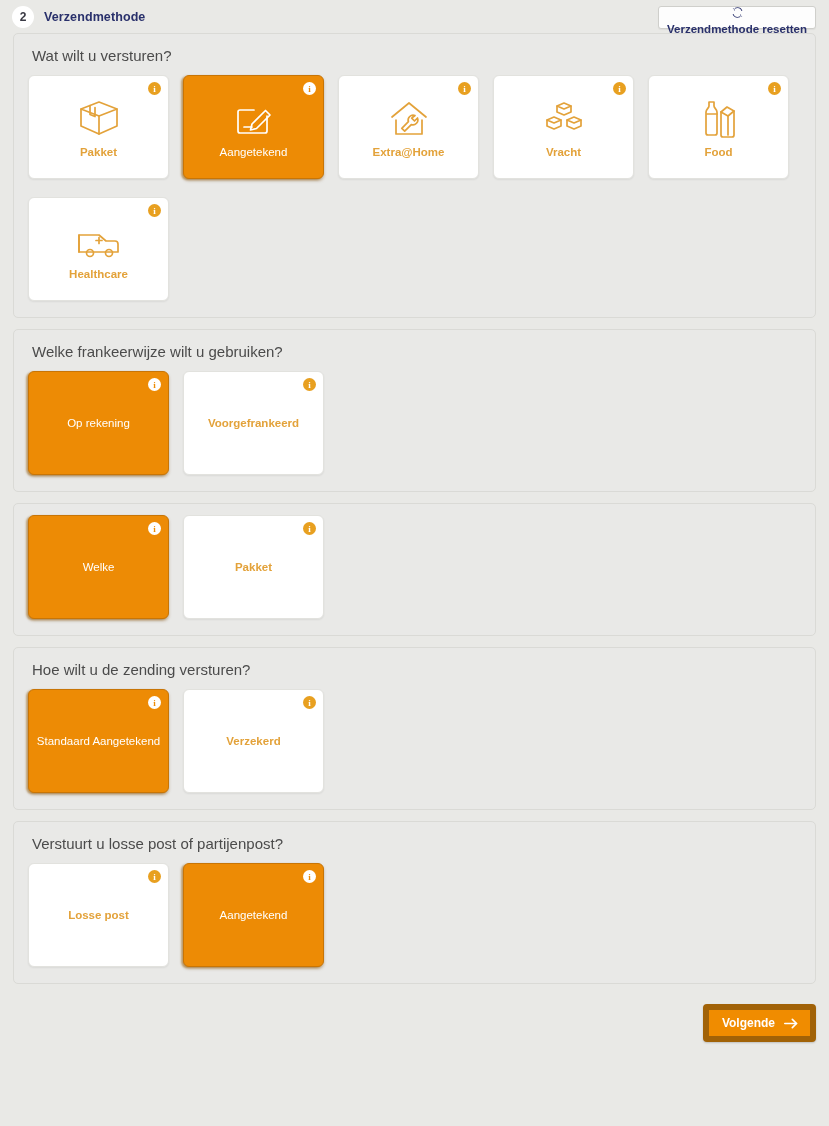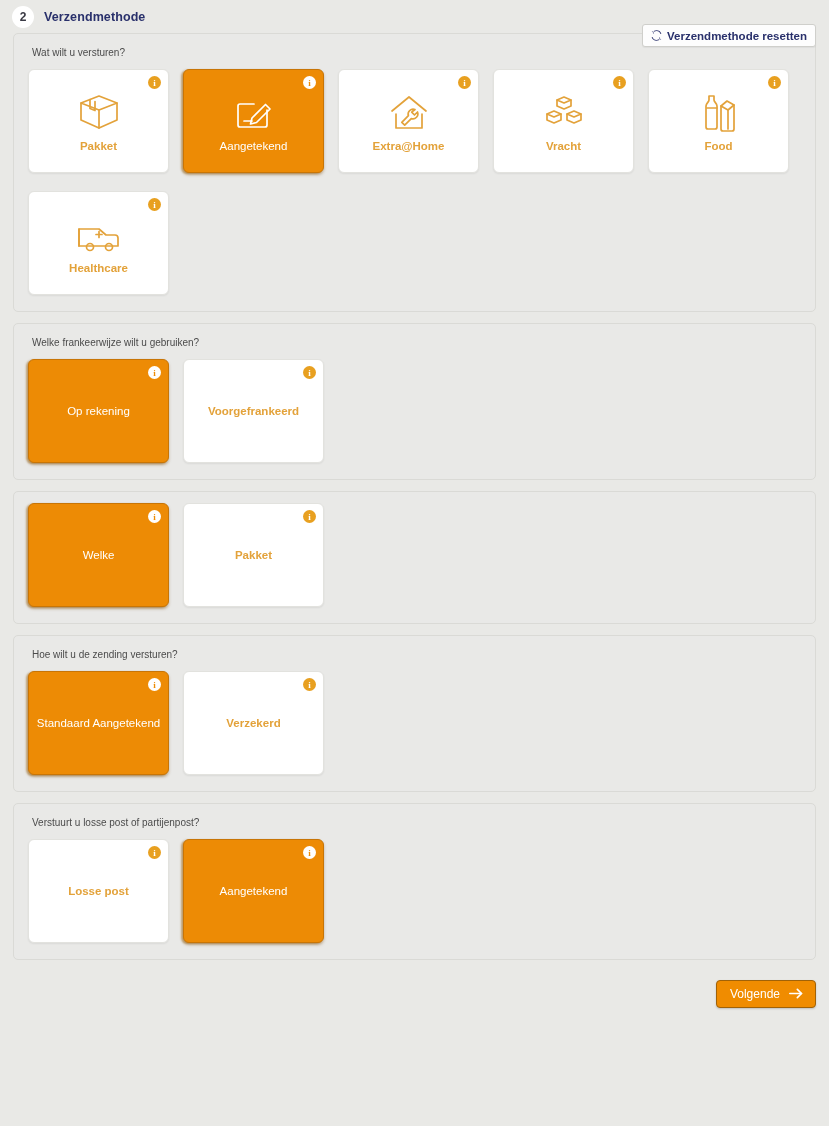--- a/index.html
+++ b/index.html
@@ -43,34 +43,35 @@
   .step-title {
     color: #29306b;
     font-size: 12.5px;
     font-weight: bold;
     letter-spacing: .1px;
     text-align: right;
   }
   .reset-button {
     position: absolute;
     right: 13px;
-    top: 24px;
+    top: 6px;
     height: 21px;
     display: flex;
     align-items: center;
     gap: 5px;
     background: #fdfdfd;
     border: 1px solid #cfcfcb;
     border-radius: 3px;
     padding: 0 8px;
     color: #29306b;
     font-size: 11.5px;
     font-weight: bold;
     cursor: pointer;
     box-shadow: 0 1px 1px rgba(0,0,0,.05);
+    flex-direction: column;
   }
   .reset-button .refresh-icon {
     display: inline-flex;
     width: 11px;
     height: 11px;
   }
   .reset-button .refresh-icon svg { display:block; }
 
   
   .sections {
@@ -79,21 +80,21 @@
   .section {
     background: #e9e9e7;
     border: 1px solid #dadad6;
     border-radius: 5px;
     margin-bottom: 11px;
     padding: 11px 14px 16px 14px;
     box-sizing: border-box;
   }
   .section-question {
     color: #4b4b4b;
-    font-size: 10px;
+    font-size: 15px;
     margin: 2px 0 11px 4px;
   }
   .tile-grid {
     display: flex;
     flex-wrap: wrap;
     gap: 18px 14px;
   }
 
   
   .tile {
@@ -175,28 +176,28 @@
   }
 
   
   .page-footer {
     padding: 9px 13px 0 13px;
     display: flex;
     justify-content: flex-end;
   }
   .next-button {
     background: #f08c00;
-    border: 1px solid #a16207;
+    border: 6px solid #a16207;
     border-radius: 4px;
     color: #ffffff;
     font-size: 12px;
-    font-weight: normal;
+    font-weight: bold;
     padding: 6px 11px 6px 13px;
     display: inline-flex;
-    align-items: flex-start;
+    align-items: flex-end;
     gap: 9px;
     cursor: pointer;
     box-shadow: 0 1px 2px rgba(0,0,0,.18);
   }
   .next-button .arrow-icon { display: inline-flex; width: 15px; height: 13px; }
 </style>
 </head>
 <body>
 
 <div class="page-header">

